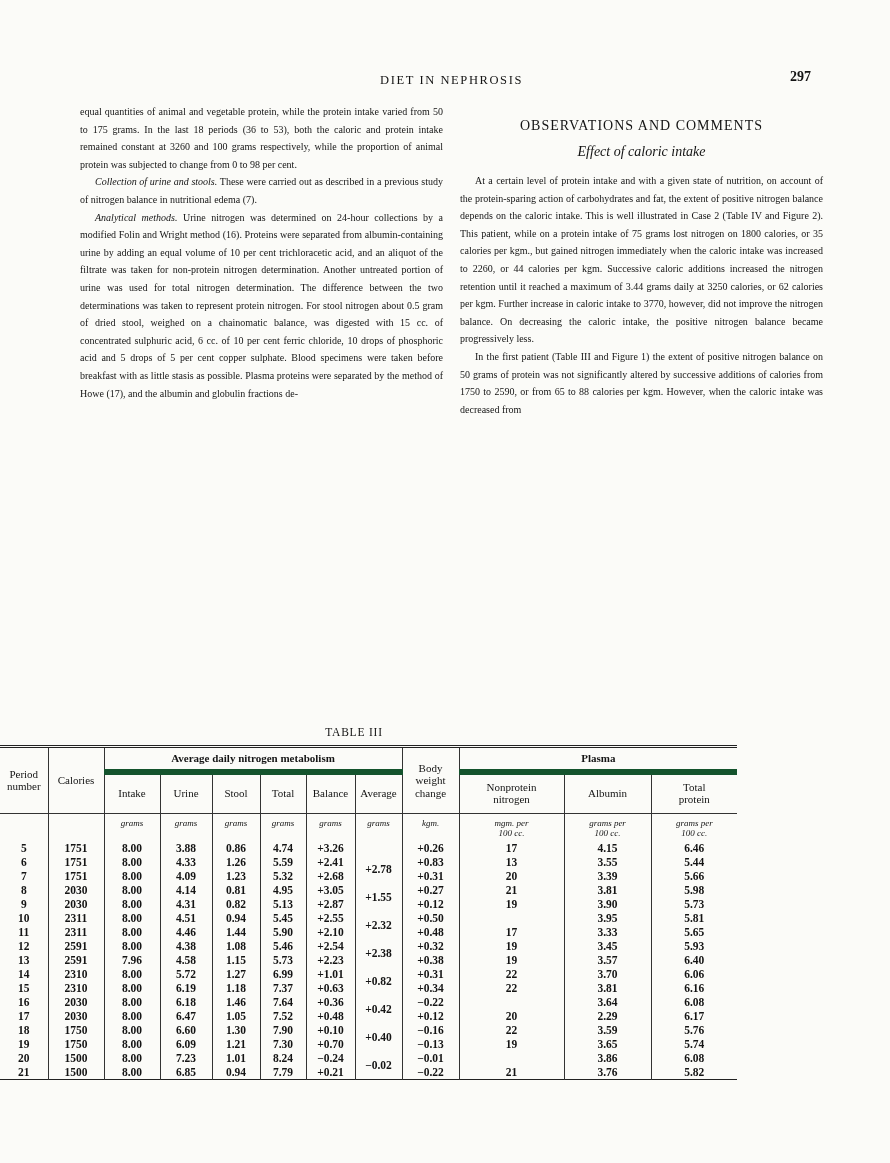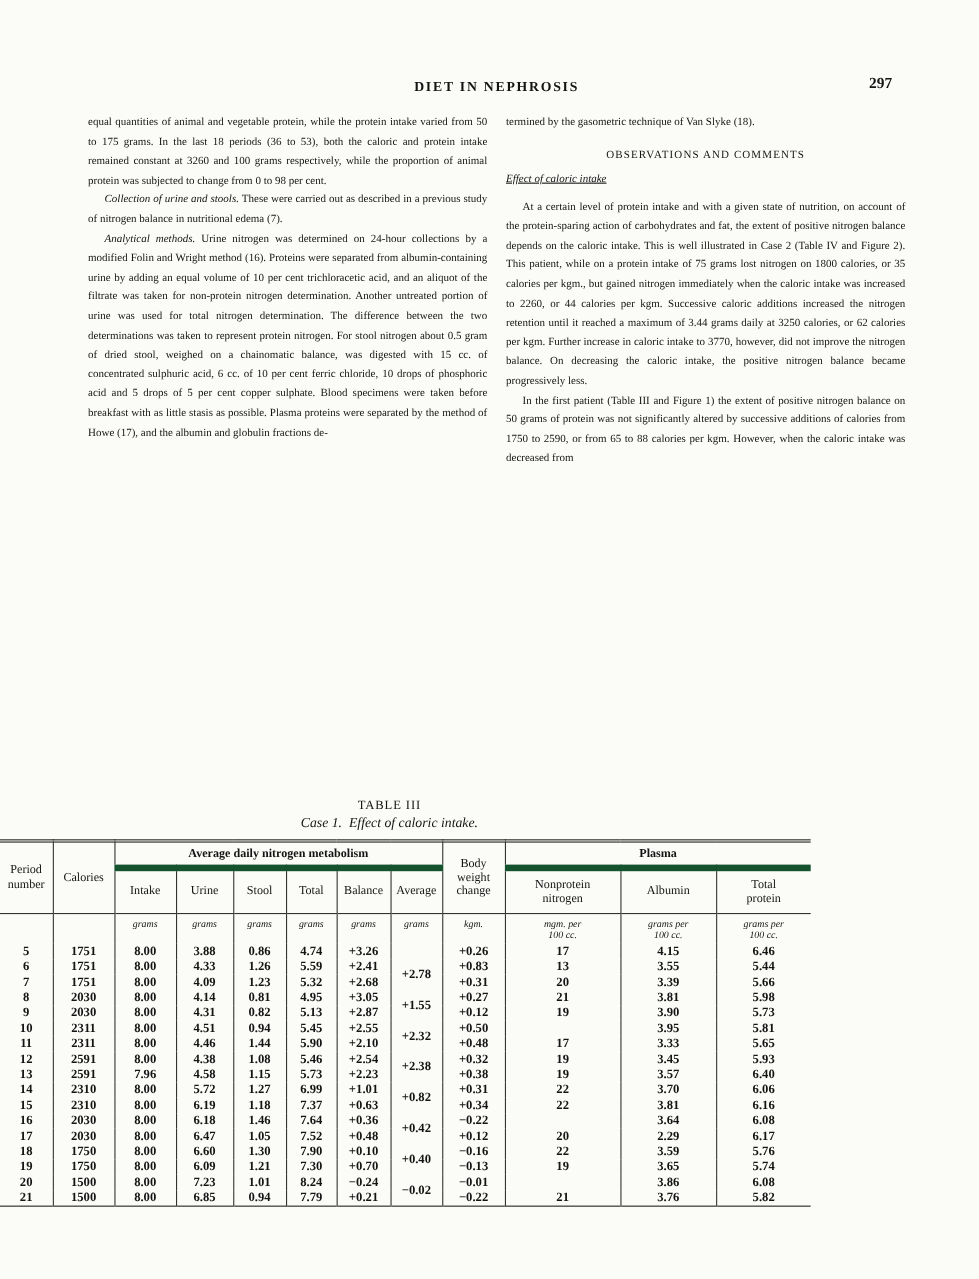--- a/index.html
+++ b/index.html
@@ -7,30 +7,30 @@
   body {
     width: 890px; height: 1163px;
     background: #fbfbf8;
     font-family: "Liberation Serif", "DejaVu Serif", serif;
     color: #141414;
   }
   .page { position: relative; width: 890px; height: 1163px; overflow: hidden; background: #fbfbf8; }
 
   
   .running-head { position: absolute; top: 70px; left: 80px; width: 743px; text-align: center; }
-  .head-title { font-size: 12.5px; font-weight: bold; letter-spacing: 1.6px; text-align: center; }
+  .head-title { font-size: 12.5px; font-weight: normal; letter-spacing: 1.6px; text-align: center; }
   .page-number { position: absolute; right: 12px; top: -1px; font-size: 14px; font-weight: bold; letter-spacing: 0; }
 
   
   .columns { position: absolute; top: 103px; left: 80px; width: 743px; display: flex; gap: 17px; }
   .col { width: 363px; }
   .para { margin: 0; font-size: 10px; line-height: 17.6px; text-align: justify; }
   .para.indent { text-indent: 15px; }
-  .section-heading { margin: 15px 0 10px; font-size: 10px; font-weight: normal; letter-spacing: 1px; text-align: center; }
-  .subsection-heading { margin: 0 0 12px; font-size: 10px; font-style: italic; font-weight: normal; text-align: left; text-decoration: underline; }
+  .section-heading { margin: 15px 0 10px; font-size: 14px; font-weight: normal; letter-spacing: 1px; text-align: center; }
+  .subsection-heading { margin: 0 0 12px; font-size: 14px; font-style: italic; font-weight: normal; text-align: center; }
 
   
   .table-block { position: absolute; top: 726px; left: 0; width: 708px; }
   .table-label { text-align: center; font-size: 11.5px; letter-spacing: 0.8px; margin-bottom: 3px; }
   .table-caption { text-align: center; font-style: italic; font-size: 12.5px; line-height: 14.5px; white-space: pre-wrap; }
 
   table.data-table {
     table-layout: fixed;
     border-collapse: collapse;
     width: 737px; margin: 7px auto 0;
@@ -60,31 +60,29 @@
     <span class="page-number">297</span>
   </header>
 
   <div class="columns">
     <div class="col">
       <p class="para">equal quantities of animal and vegetable protein, while the protein intake varied from 50 to 175 grams.  In the last 18 periods (36 to 53), both the caloric and protein intake remained constant at 3260 and 100 grams respectively, while the proportion of animal protein was subjected to change from 0 to 98 per cent.</p>
       <p class="para indent"><i>Collection of urine and stools.</i> <span>These were carried out as described in a previous study of nitrogen balance in nutritional edema (7).</span></p>
       <p class="para indent"><i>Analytical methods.</i> <span>Urine nitrogen was determined on 24-hour collections by a modified Folin and Wright method (16).  Proteins were separated from albumin-containing urine by adding an equal volume of 10 per cent trichloracetic acid, and an aliquot of the filtrate was taken for non-protein nitrogen determination.  Another untreated portion of urine was used for total nitrogen determination.  The difference between the two determinations was taken to represent protein nitrogen.  For stool nitrogen about 0.5 gram of dried stool, weighed on a chainomatic balance, was digested with 15 cc. of concentrated sulphuric acid, 6 cc. of 10 per cent ferric chloride, 10 drops of phosphoric acid and 5 drops of 5 per cent copper sulphate.  Blood specimens were taken before breakfast with as little stasis as possible.  Plasma proteins were separated by the method of Howe (17), and the albumin and globulin fractions de-</span></p>
     </div>
     <div class="col">
-      <p class="para">termined by the gasometric technique of Van Slyke (18).</p>
       <h3 class="section-heading">OBSERVATIONS AND COMMENTS</h3>
       <h4 class="subsection-heading">Effect of caloric intake</h4>
       <p class="para indent">At a certain level of protein intake and with a given state of nutrition, on account of the protein-sparing action of carbohydrates and fat, the extent of positive nitrogen balance depends on the caloric intake.  This is well illustrated in Case 2 (Table IV and Figure 2).  This patient, while on a protein intake of 75 grams lost nitrogen on 1800 calories, or 35 calories per kgm., but gained nitrogen immediately when the caloric intake was increased to 2260, or 44 calories per kgm.  Successive caloric additions increased the nitrogen retention until it reached a maximum of 3.44 grams daily at 3250 calories, or 62 calories per kgm.  Further increase in caloric intake to 3770, however, did not improve the nitrogen balance.  On decreasing the caloric intake, the positive nitrogen balance became progressively less.</p>
       <p class="para indent">In the first patient (Table III and Figure 1) the extent of positive nitrogen balance on 50 grams of protein was not significantly altered by successive additions of calories from 1750 to 2590, or from 65 to 88 calories per kgm.  However, when the caloric intake was decreased from</p>
     </div>
   </div>
 
   <div class="table-block">
     <div class="table-label">TABLE III</div>
-    <div class="table-caption">Case 1.  Effect of caloric intake.</div>
 
     <table class="data-table">
       <colgroup>
         <col style="width:48px">
           <col style="width:56px">
           <col style="width:56px">
           <col style="width:52px">
         <col style="width:48px">
           <col style="width:46px">
           <col style="width:49px">

